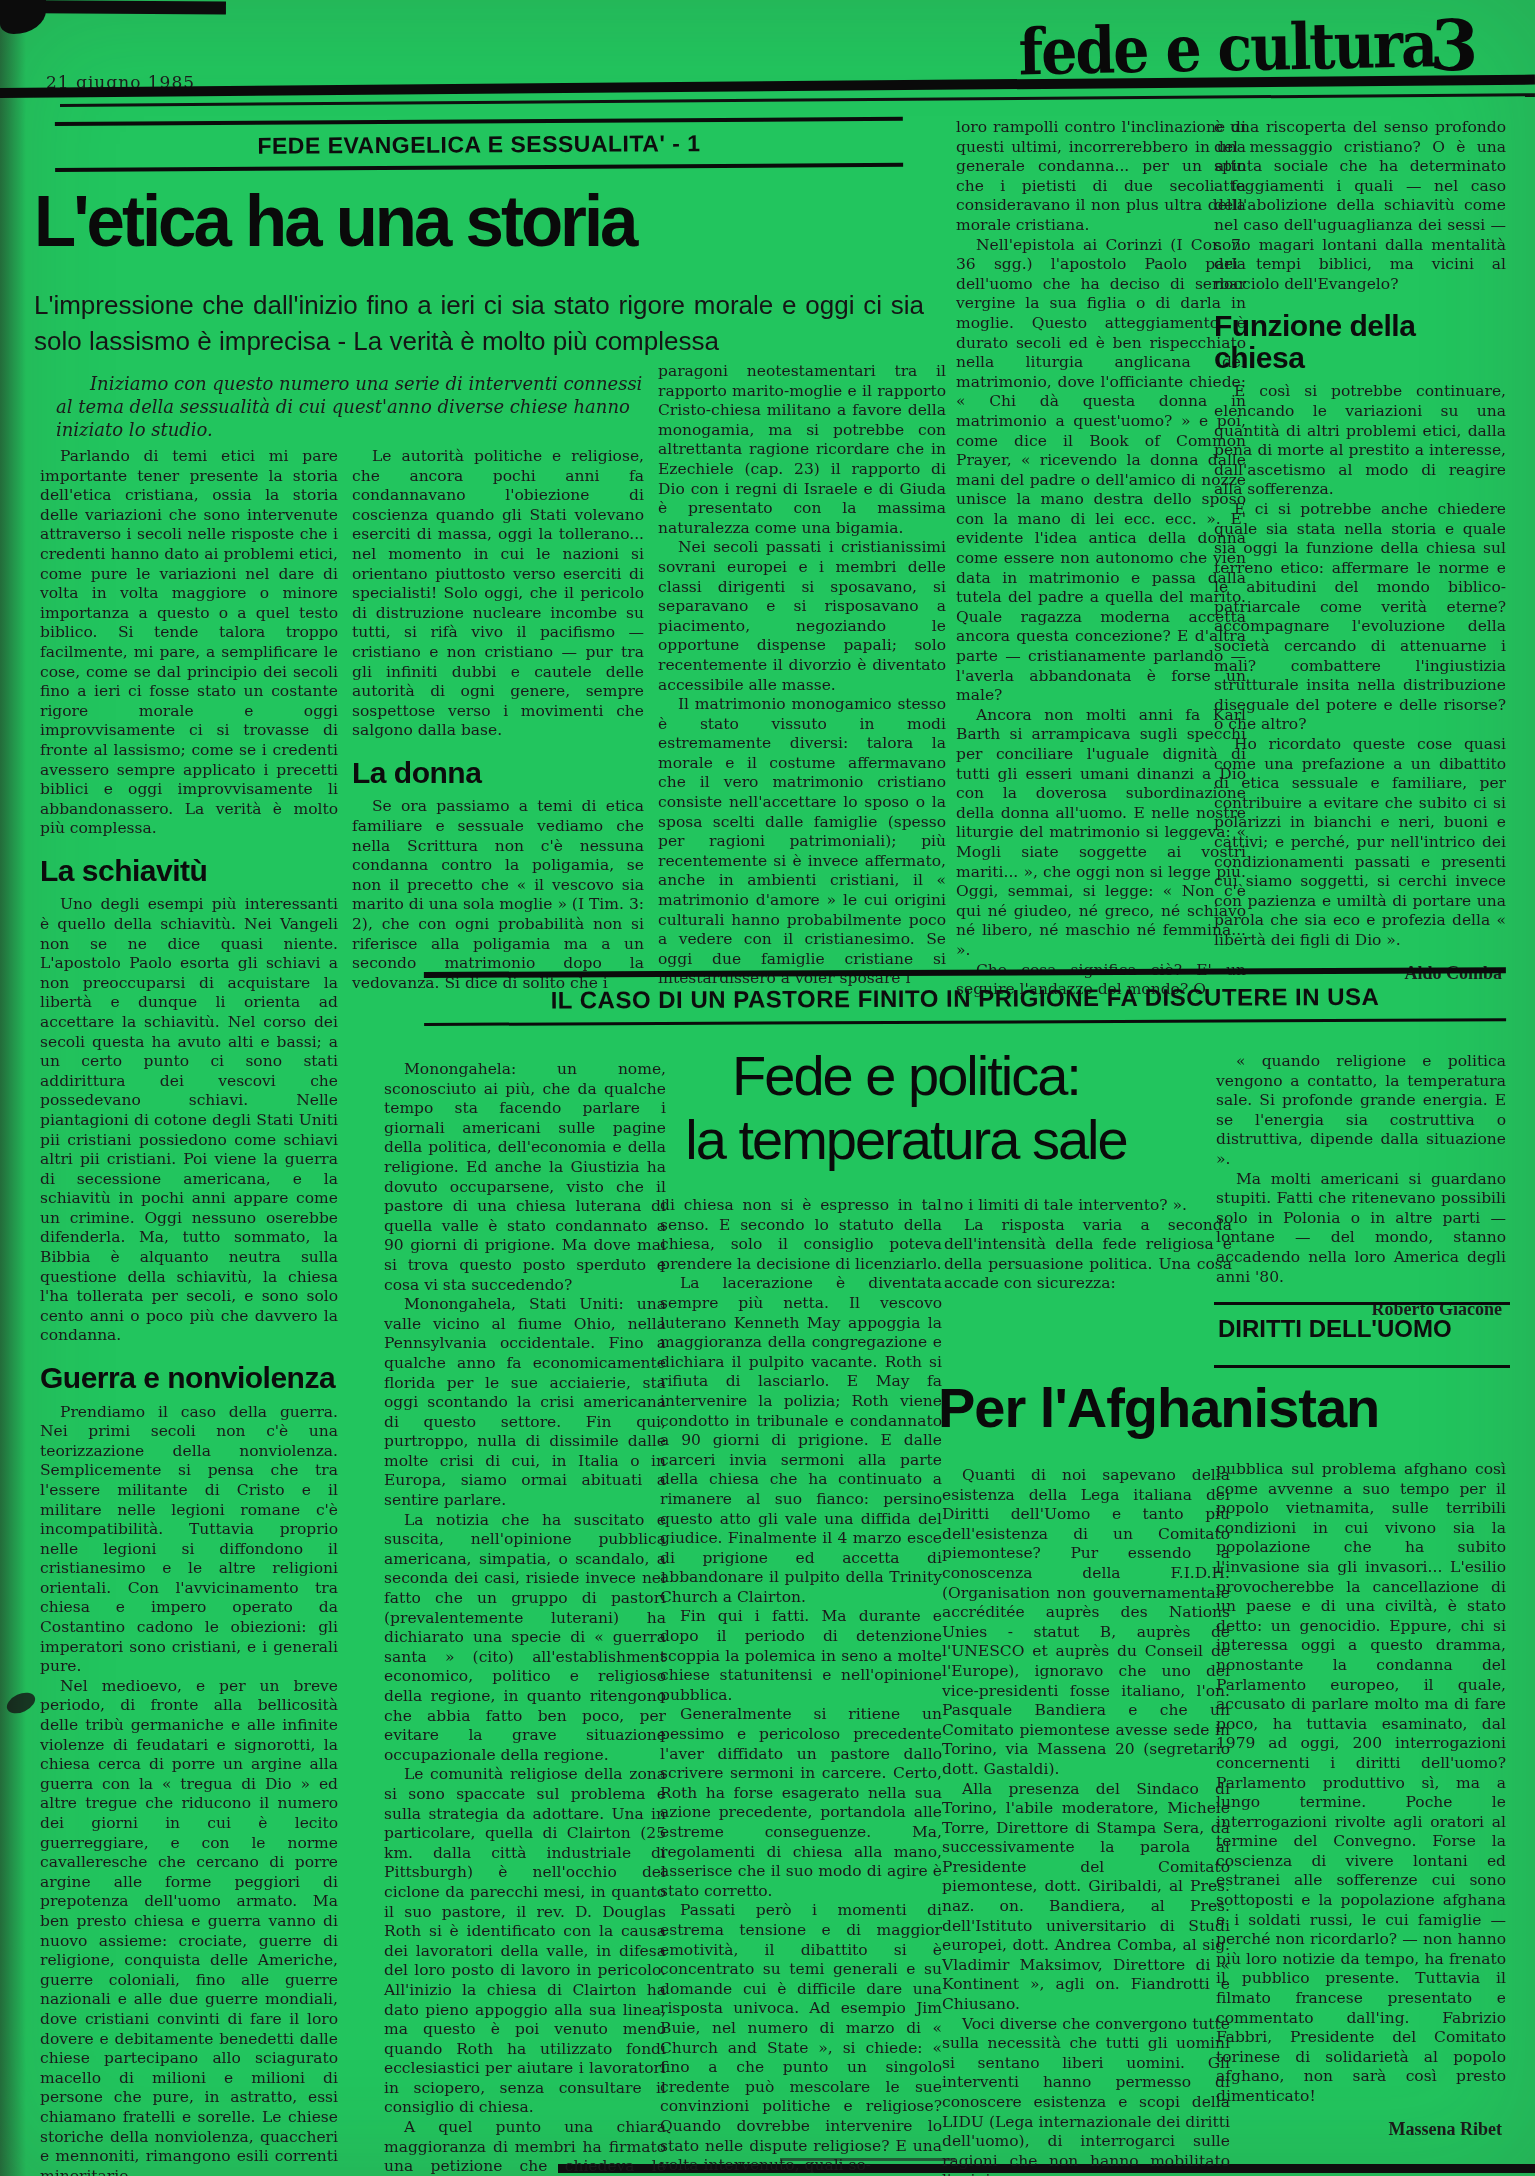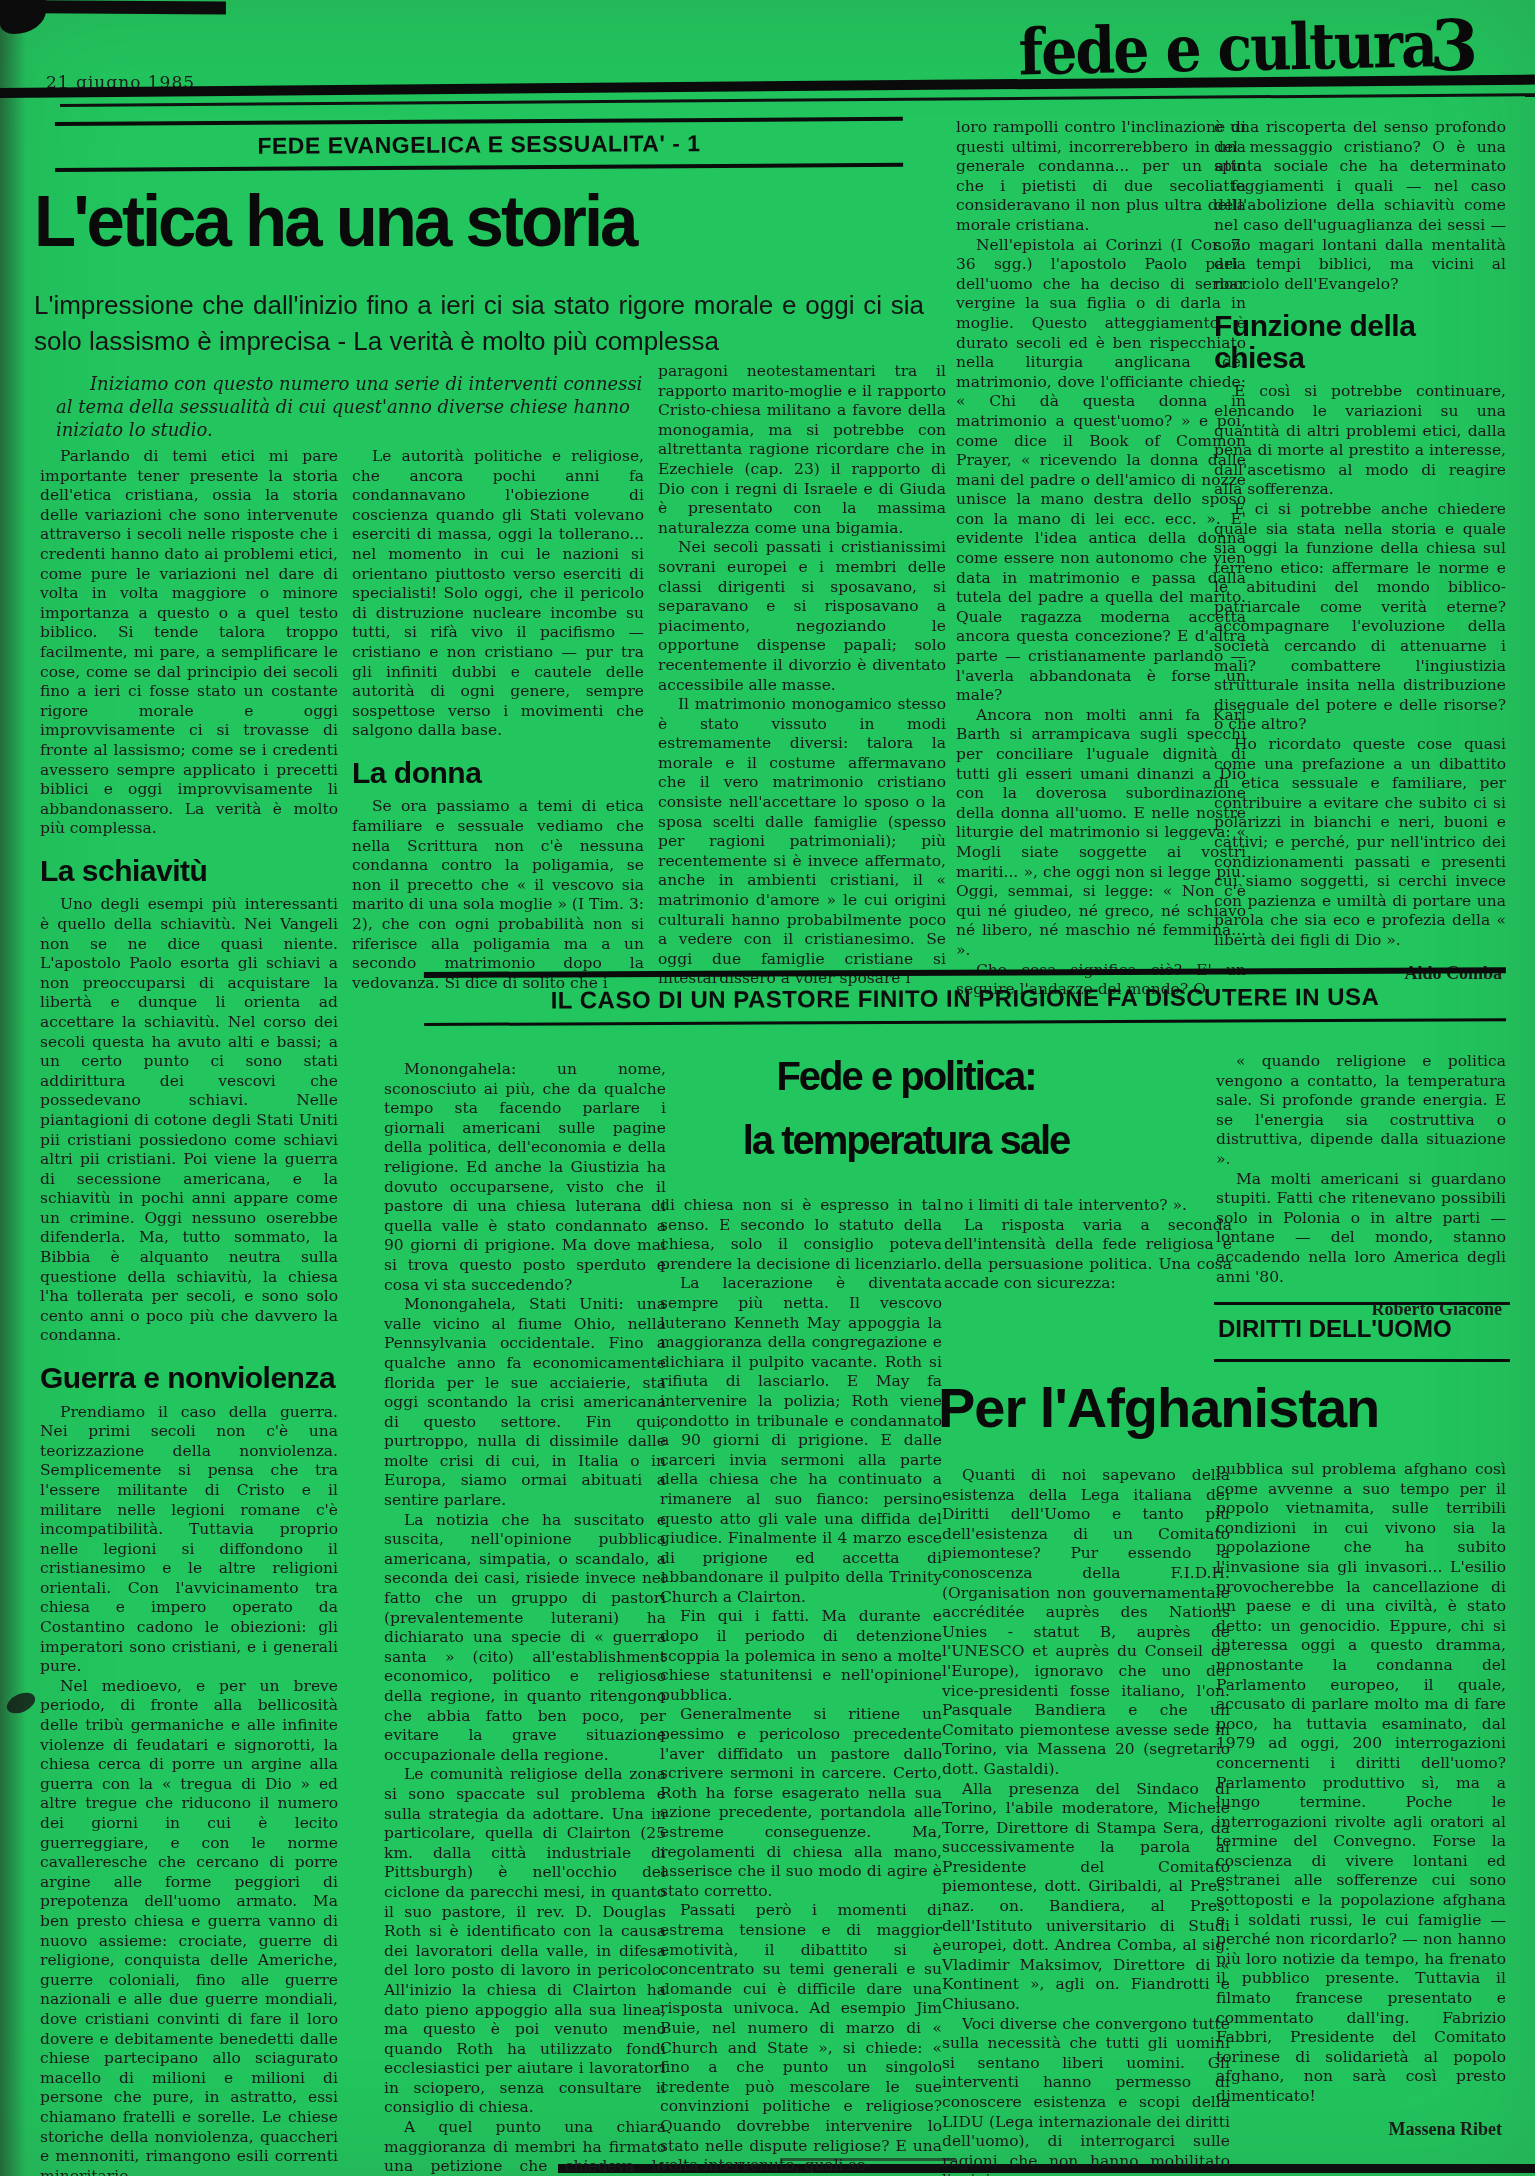--- a/index.html
+++ b/index.html
@@ -35,24 +35,24 @@
     font-family:"Liberation Sans", sans-serif;font-weight:bold;font-size:69px;line-height:1.02;
     letter-spacing:-3px;color:#0a0a0a;transform:scaleY(1.04);transform-origin:left top;}
   .a1-deck{position:absolute;left:34px;top:287px;width:890px;
     font-family:"Liberation Sans", sans-serif;font-size:26px;line-height:36px;color:#151515;text-align:justify;}
   .a1-intro{position:absolute;left:56px;top:372px;width:596px;
     font-style:italic;font-size:18px;line-height:23px;text-indent:34px;}
   .a2-kicker{position:absolute;left:424px;top:972px;width:1082px;font-size:24px;letter-spacing:.5px;
     border-top:6px solid #0b0b0b;border-bottom:3px solid #0b0b0b;padding:9px 0 8px;
     transform:rotate(-.25deg);transform-origin:left center;}
   .a2-headline{position:absolute;left:606px;top:1044px;width:600px;text-align:center;
-    font-family:"Liberation Sans", sans-serif;font-weight:bold;font-size:40px;line-height:64px;
+    font-family:"Liberation Sans", sans-serif;font-weight:normal;font-size:56px;line-height:64px;
     letter-spacing:-2px;color:#0a0a0a;}
   .a3-kicker{position:absolute;left:1214px;top:1302px;width:292px;font-size:24px;text-align:left;
-    border-top:3px solid #0b0b0b;border-bottom:3px solid #0b0b0b;padding:10px 0 16px 4px;}
+    border-top:3px solid #0b0b0b;border-bottom:3px solid #0b0b0b;padding:10px 0 22px 4px;}
   .a3-headline{position:absolute;left:938px;top:1380px;width:575px;margin:0;
     font-family:"Liberation Sans", sans-serif;font-weight:bold;font-size:56px;line-height:1;
     letter-spacing:-1px;color:#0a0a0a;}
   
   .col{position:absolute;text-align:justify;font-size:15.5px;line-height:19.6px;
     hyphens:auto;-webkit-hyphens:auto;color:#1a1a1a;}
   .col p{margin:0;text-indent:20px;}
   .col.cont > div:first-of-type p:first-child{text-indent:0;}
   .sec{font-family:"Liberation Sans", sans-serif;font-weight:bold;font-size:30px;
     letter-spacing:-.5px;margin:16px 0 9px;text-align:left;color:#0c0c0c;line-height:1.05;}

